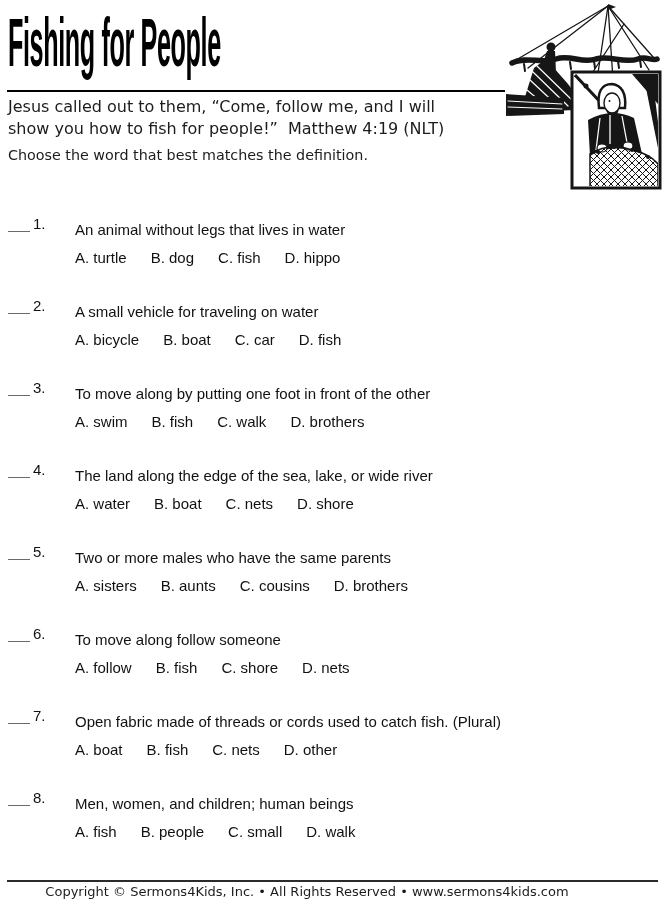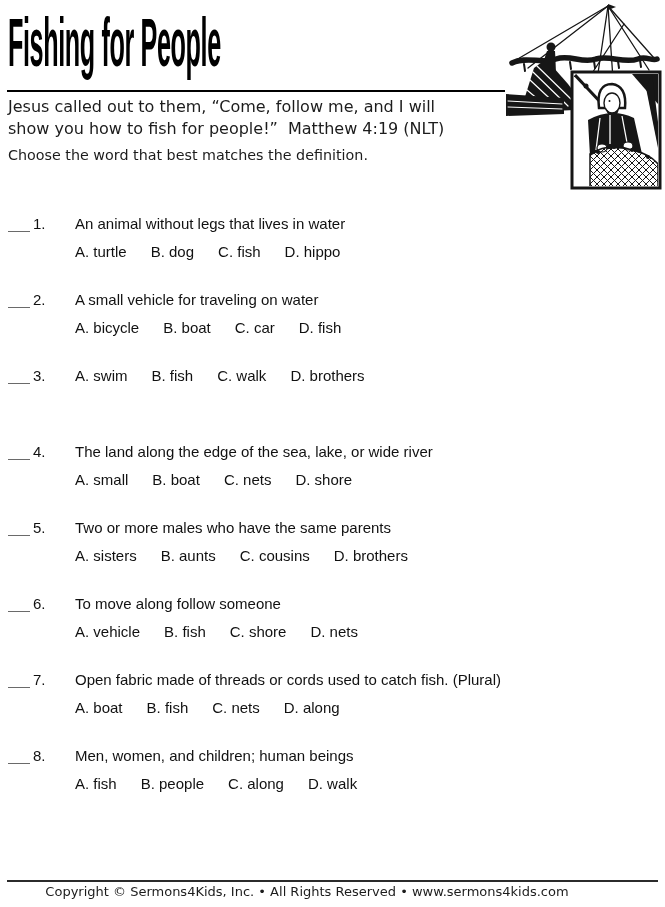--- a/index.html
+++ b/index.html
@@ -51,21 +51,21 @@
     margin-top: 21px;
   }
   .qnum {
     flex: 0 0 45px; box-sizing: border-box; padding-left: 3px;
     font-family: "Liberation Sans", sans-serif;
     font-size: 15px; line-height: 28px; color: #111;
   }
   .qbody {
     flex: 1;
     font-family: "Liberation Sans", sans-serif;
-    font-size: 15px; line-height: 28px; color: #111;
+    font-size: 15px; line-height: 28px; color: #111; margin-top: 6px;
   }
   .choice { margin-right: 24px; }
   .choice:last-child { margin-right: 0; }
 
   
   .footer-rule {
     position: absolute; left: 7px; top: 880px;
     width: 651px; height: 2px; background: #2b2b2b;
   }
   .footer {
@@ -187,66 +187,67 @@
     <div class="qbody">
       <div class="qtext">A small vehicle for traveling on water</div>
       <div class="qchoices"><span class="choice">A. bicycle</span><span class="choice">B. boat</span><span class="choice">C. car</span><span class="choice">D. fish</span></div>
     </div>
   </li>
 
   <li class="q">
     <span class="blank"></span>
     <span class="qnum">3.</span>
     <div class="qbody">
+      <div class="qtext">To move along by putting one foot in front of the other</div>
       <div class="qchoices"><span class="choice">A. swim</span><span class="choice">B. fish</span><span class="choice">C. walk</span><span class="choice">D. brothers</span></div>
     </div>
   </li>
 
   <li class="q">
     <span class="blank"></span>
     <span class="qnum">4.</span>
     <div class="qbody">
       <div class="qtext">The land along the edge of the sea, lake, or wide river</div>
-      <div class="qchoices"><span class="choice">A. small</span><span class="choice">B. boat</span><span class="choice">C. nets</span><span class="choice">D. shore</span></div>
+      <div class="qchoices"><span class="choice">A. water</span><span class="choice">B. boat</span><span class="choice">C. nets</span><span class="choice">D. shore</span></div>
     </div>
   </li>
 
   <li class="q">
     <span class="blank"></span>
     <span class="qnum">5.</span>
     <div class="qbody">
       <div class="qtext">Two or more males who have the same parents</div>
       <div class="qchoices"><span class="choice">A. sisters</span><span class="choice">B. aunts</span><span class="choice">C. cousins</span><span class="choice">D. brothers</span></div>
     </div>
   </li>
 
   <li class="q">
     <span class="blank"></span>
     <span class="qnum">6.</span>
     <div class="qbody">
       <div class="qtext">To move along follow someone</div>
-      <div class="qchoices"><span class="choice">A. vehicle</span><span class="choice">B. fish</span><span class="choice">C. shore</span><span class="choice">D. nets</span></div>
+      <div class="qchoices"><span class="choice">A. follow</span><span class="choice">B. fish</span><span class="choice">C. shore</span><span class="choice">D. nets</span></div>
     </div>
   </li>
 
   <li class="q">
     <span class="blank"></span>
     <span class="qnum">7.</span>
     <div class="qbody">
       <div class="qtext">Open fabric made of threads or cords used to catch fish. (Plural)</div>
-      <div class="qchoices"><span class="choice">A. boat</span><span class="choice">B. fish</span><span class="choice">C. nets</span><span class="choice">D. along</span></div>
+      <div class="qchoices"><span class="choice">A. boat</span><span class="choice">B. fish</span><span class="choice">C. nets</span><span class="choice">D. other</span></div>
     </div>
   </li>
 
   <li class="q">
     <span class="blank"></span>
     <span class="qnum">8.</span>
     <div class="qbody">
       <div class="qtext">Men, women, and children; human beings</div>
-      <div class="qchoices"><span class="choice">A. fish</span><span class="choice">B. people</span><span class="choice">C. along</span><span class="choice">D. walk</span></div>
+      <div class="qchoices"><span class="choice">A. fish</span><span class="choice">B. people</span><span class="choice">C. small</span><span class="choice">D. walk</span></div>
     </div>
   </li>
 </ol>
 
   <div class="footer-rule"></div>
   <div class="footer">Copyright © Sermons4Kids, Inc. • All Rights Reserved • www.sermons4kids.com</div>
 
 </div>
 
 </body></html>

